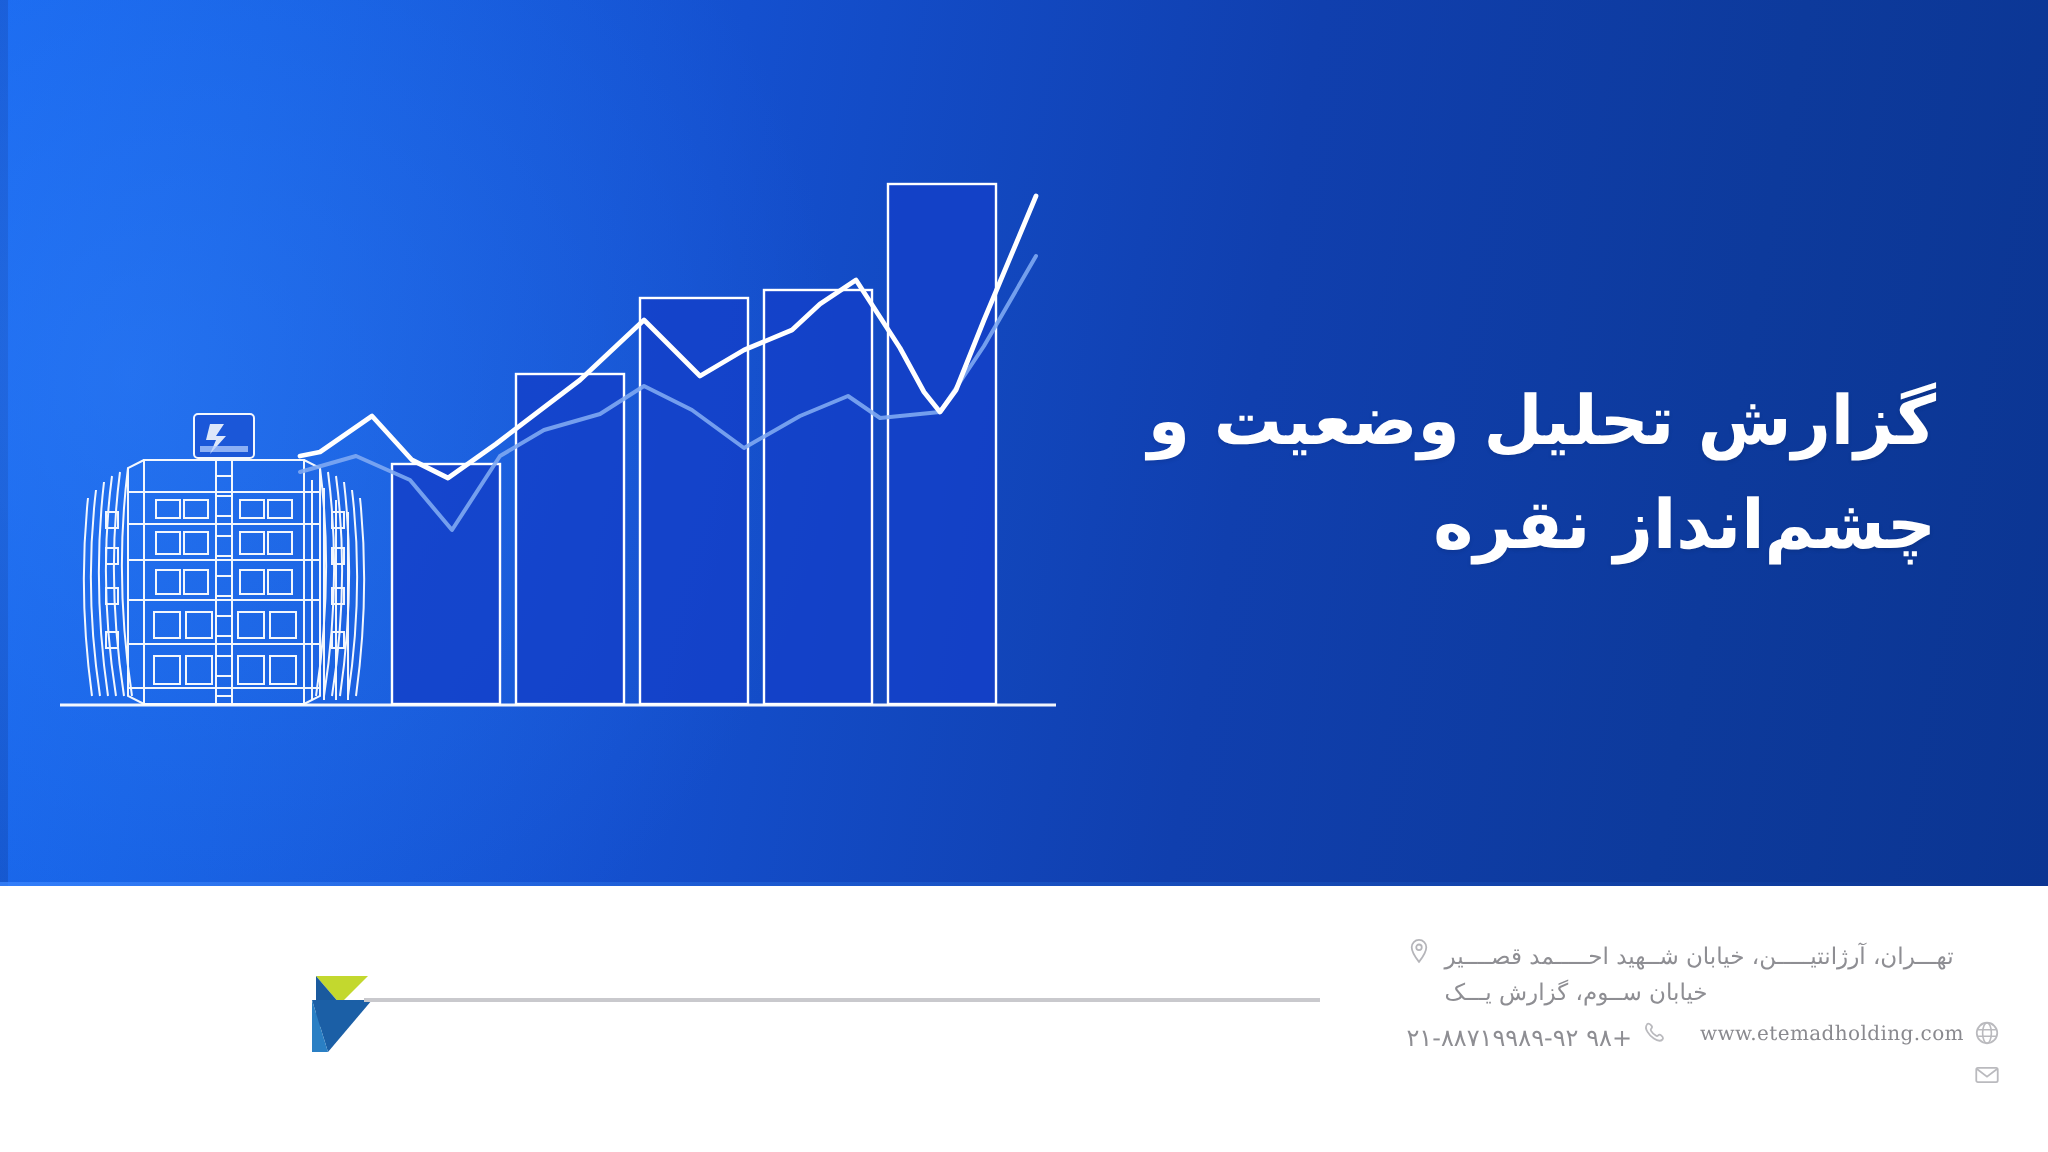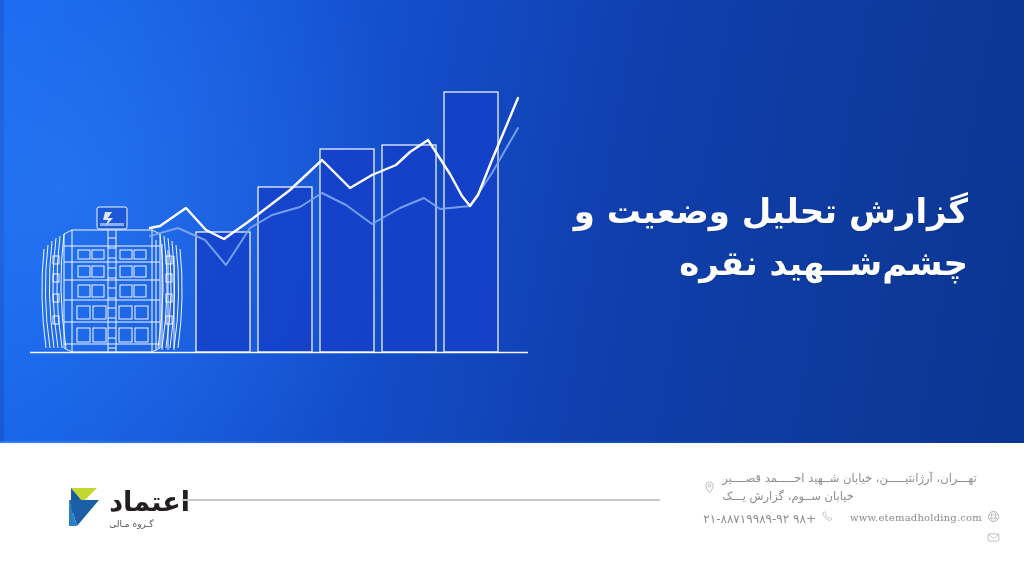--- a/index.html
+++ b/index.html
@@ -75,21 +75,21 @@
   
   .contact{
     position:absolute;right:24px;top:26px;
     direction:rtl;text-align:right;
     color:#8e8e93;font-size:11px;line-height:1.55;
   }
   .addr{
     color:#8e8e93;font-size:11.5px;line-height:1.6;white-space:nowrap;
     letter-spacing:.2px;
   }
-  .addr-row{display:flex;align-items:center;justify-content:flex-end;gap:6px;}
+  .addr-row{display:flex;align-items:flex-start;justify-content:flex-end;gap:6px;}
   .addr-lines{display:flex;flex-direction:column;align-items:flex-end;}
   .pin-ico{width:13px;height:13px;flex:0 0 auto;opacity:.85;}
 
   .contact-grid{
     margin-top:4px;
     display:grid;grid-template-columns:auto auto;
     column-gap:16px;row-gap:3px;direction:rtl;
   }
   .cell{display:flex;align-items:flex-start;gap:5px;white-space:nowrap;}
   .cell .ico{width:13px;height:13px;flex:0 0 auto;opacity:.8;}
@@ -197,33 +197,29 @@
         <line x1="30" y1="352.5" x2="528" y2="352.5" stroke="#ffffff" stroke-width="1.4" opacity=".95"></line>
 
         <polyline fill="none" stroke="#7ea8f2" stroke-width="2" stroke-opacity=".9" stroke-linejoin="round" stroke-linecap="round" points="150,236 178,228 205,240 226,265 250,228 272,215 300,207 322,193 346,205 372,224 400,208 424,198 440,209 470,206 492,173 518,128"></polyline>
 
         <polyline fill="none" stroke="#ffffff" stroke-width="2.4" stroke-linejoin="round" stroke-linecap="round" points="150,228 160,226 186,208 206,230 224,239 248,222 290,190 322,160 350,188 372,175 396,165 410,152 428,140 450,174 462,196 470,206 478,195 492,160 518,98"></polyline>
       </svg>
     </div>
 
     <div class="title-block">
       <div class="title-line">گزارش تحلیل وضعیت و</div>
-      <div class="title-line">چشم‌شــهید نقره</div>
+      <div class="title-line">چشم‌انداز نقره</div>
     </div>
 
     <div class="hero-bottom-line"></div>
   </div>
 
   <div class="footer">
 
     <div class="logo-wrap">
-      <div class="logo-text">
-        <div class="logo-word">اعتماد</div>
-        <div class="logo-sub">گـروه مـالی</div>
-      </div>
       <svg class="logo-mark" viewBox="0 0 40 44" xmlns="http://www.w3.org/2000/svg">
         <path d="M8 2 L34 2 L20 16 Z" fill="#c3d82e"></path>
         <path d="M8 2 L20 16 L8 30 Z" fill="#1a5a9e"></path>
         <path d="M8 30 L34 2 L34 30 Z" fill="#1a5a9e" opacity="0"></path>
         <path d="M6 14 L36 14 L14 40 Z" fill="#1b5fa6"></path>
         <path d="M6 14 L14 40 L6 40 Z" fill="#2a7fc4"></path>
       </svg>
     </div>
 
     <div class="divider"></div>

